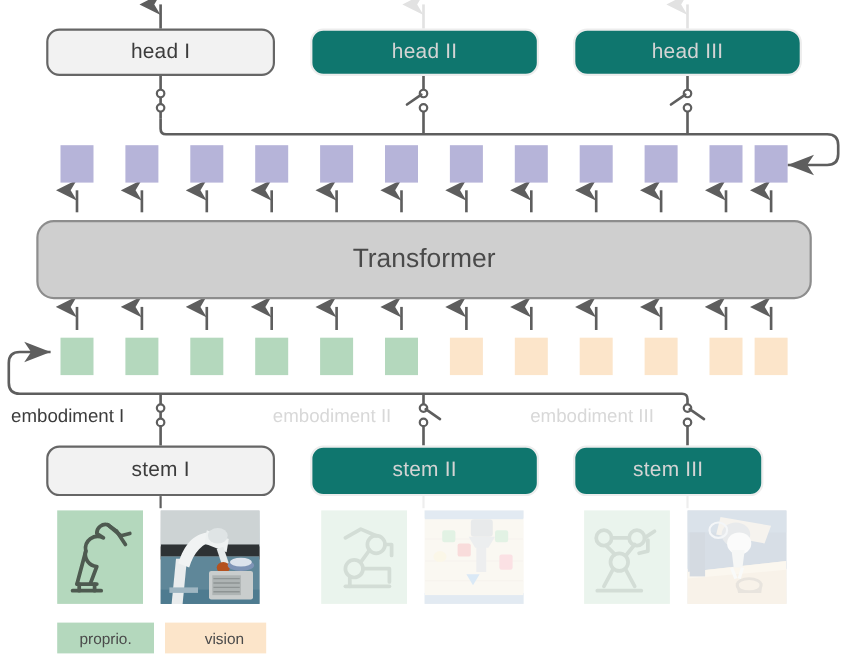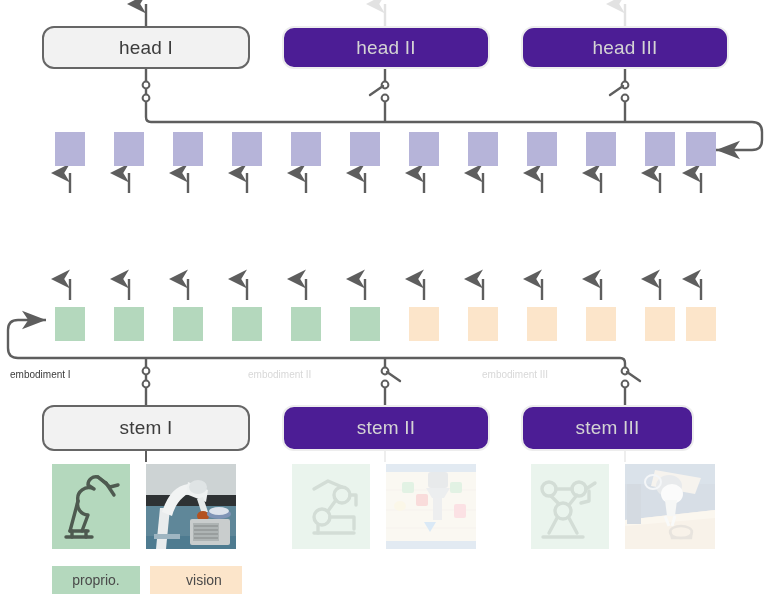--- a/index.html
+++ b/index.html
@@ -33,21 +33,21 @@
     justify-content: center;
     text-align: left;
     letter-spacing: 0.2px;
   }
   .module.active {
     background: #f2f2f2;
     border: 2px solid #666666;
     color: #3c3c3c;
   }
   .module.inactive {
-    background: #4c1d95;
+    background: #0f766e;
     border: 2px solid #ededed;
     color: #d4d4d4;
   }
   .module .label { pointer-events: none; }
 
   
   #transformer {
     position: absolute;
     left: 33px;
     top: 200px;
@@ -70,21 +70,21 @@
     width: 30px;
     height: 34px;
   }
   .token.purple  { background: #b6b4d9; }
   .token.green   { background: #b4d8bd; }
   .token.orange  { background: #fce5ca; }
 
   
   .emb-label {
     position: absolute;
-    font-size: 10px;
+    font-size: 17px;
     white-space: nowrap;
   }
   .emb-label.active   { color: #3c3c3c; }
   .emb-label.inactive { color: #d8d8d8; }
 
   
   .legend-chip {
     position: absolute;
     height: 28px;
     display: flex;
@@ -259,20 +259,23 @@
   <div class="token purple abs" style="left:232px; top:132px;"></div>
   <div class="token purple abs" style="left:291px; top:132px;"></div>
   <div class="token purple abs" style="left:350px; top:132px;"></div>
   <div class="token purple abs" style="left:409px; top:132px;"></div>
   <div class="token purple abs" style="left:468px; top:132px;"></div>
   <div class="token purple abs" style="left:527px; top:132px;"></div>
   <div class="token purple abs" style="left:586px; top:132px;"></div>
   <div class="token purple abs" style="left:645px; top:132px;"></div>
   <div class="token purple abs" style="left:686px; top:132px;"></div>
 
+  <div id="transformer">
+    <span>Transformer</span>
+  </div>
 
   <div class="token green abs" style="left:55px;  top:307px;"></div>
   <div class="token green abs" style="left:114px; top:307px;"></div>
   <div class="token green abs" style="left:173px; top:307px;"></div>
   <div class="token green abs" style="left:232px; top:307px;"></div>
   <div class="token green abs" style="left:291px; top:307px;"></div>
   <div class="token green abs" style="left:350px; top:307px;"></div>
   <div class="token orange abs" style="left:409px; top:307px;"></div>
   <div class="token orange abs" style="left:468px; top:307px;"></div>
   <div class="token orange abs" style="left:527px; top:307px;"></div>

